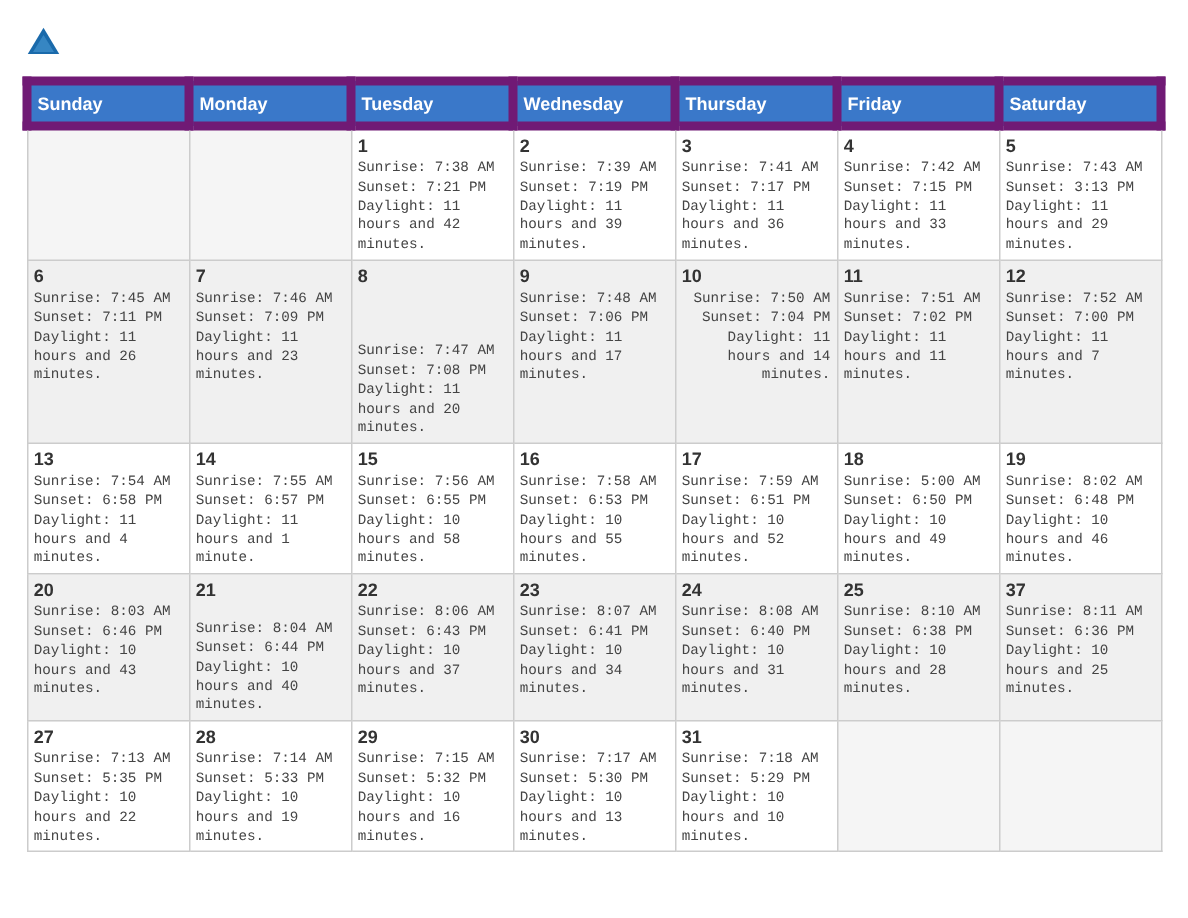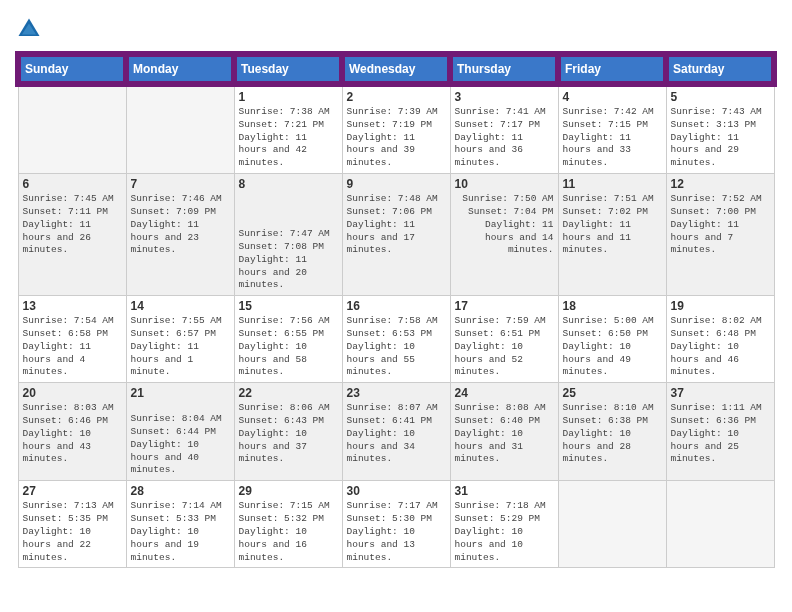--- a/index.html
+++ b/index.html
@@ -291,21 +291,21 @@
 Daylight: 10 hours and 31 minutes.</div>
           </td>
           <td>
             <span class="day-number">25</span>
             <div class="day-info" style="white-space: pre-line;">Sunrise: 8:10 AM
 Sunset: 6:38 PM
 Daylight: 10 hours and 28 minutes.</div>
           </td>
           <td>
             <span class="day-number">37</span>
-            <div class="day-info" style="white-space: pre-line;">Sunrise: 1:11 AM
+            <div class="day-info" style="white-space: pre-line;">Sunrise: 8:11 AM
 Sunset: 6:36 PM
 Daylight: 10 hours and 25 minutes.</div>
           </td>
         </tr>
         <tr>
           <td>
             <span class="day-number">27</span>
             <div class="day-info" style="white-space: pre-line;">Sunrise: 7:13 AM
 Sunset: 5:35 PM
 Daylight: 10 hours and 22 minutes.</div>

